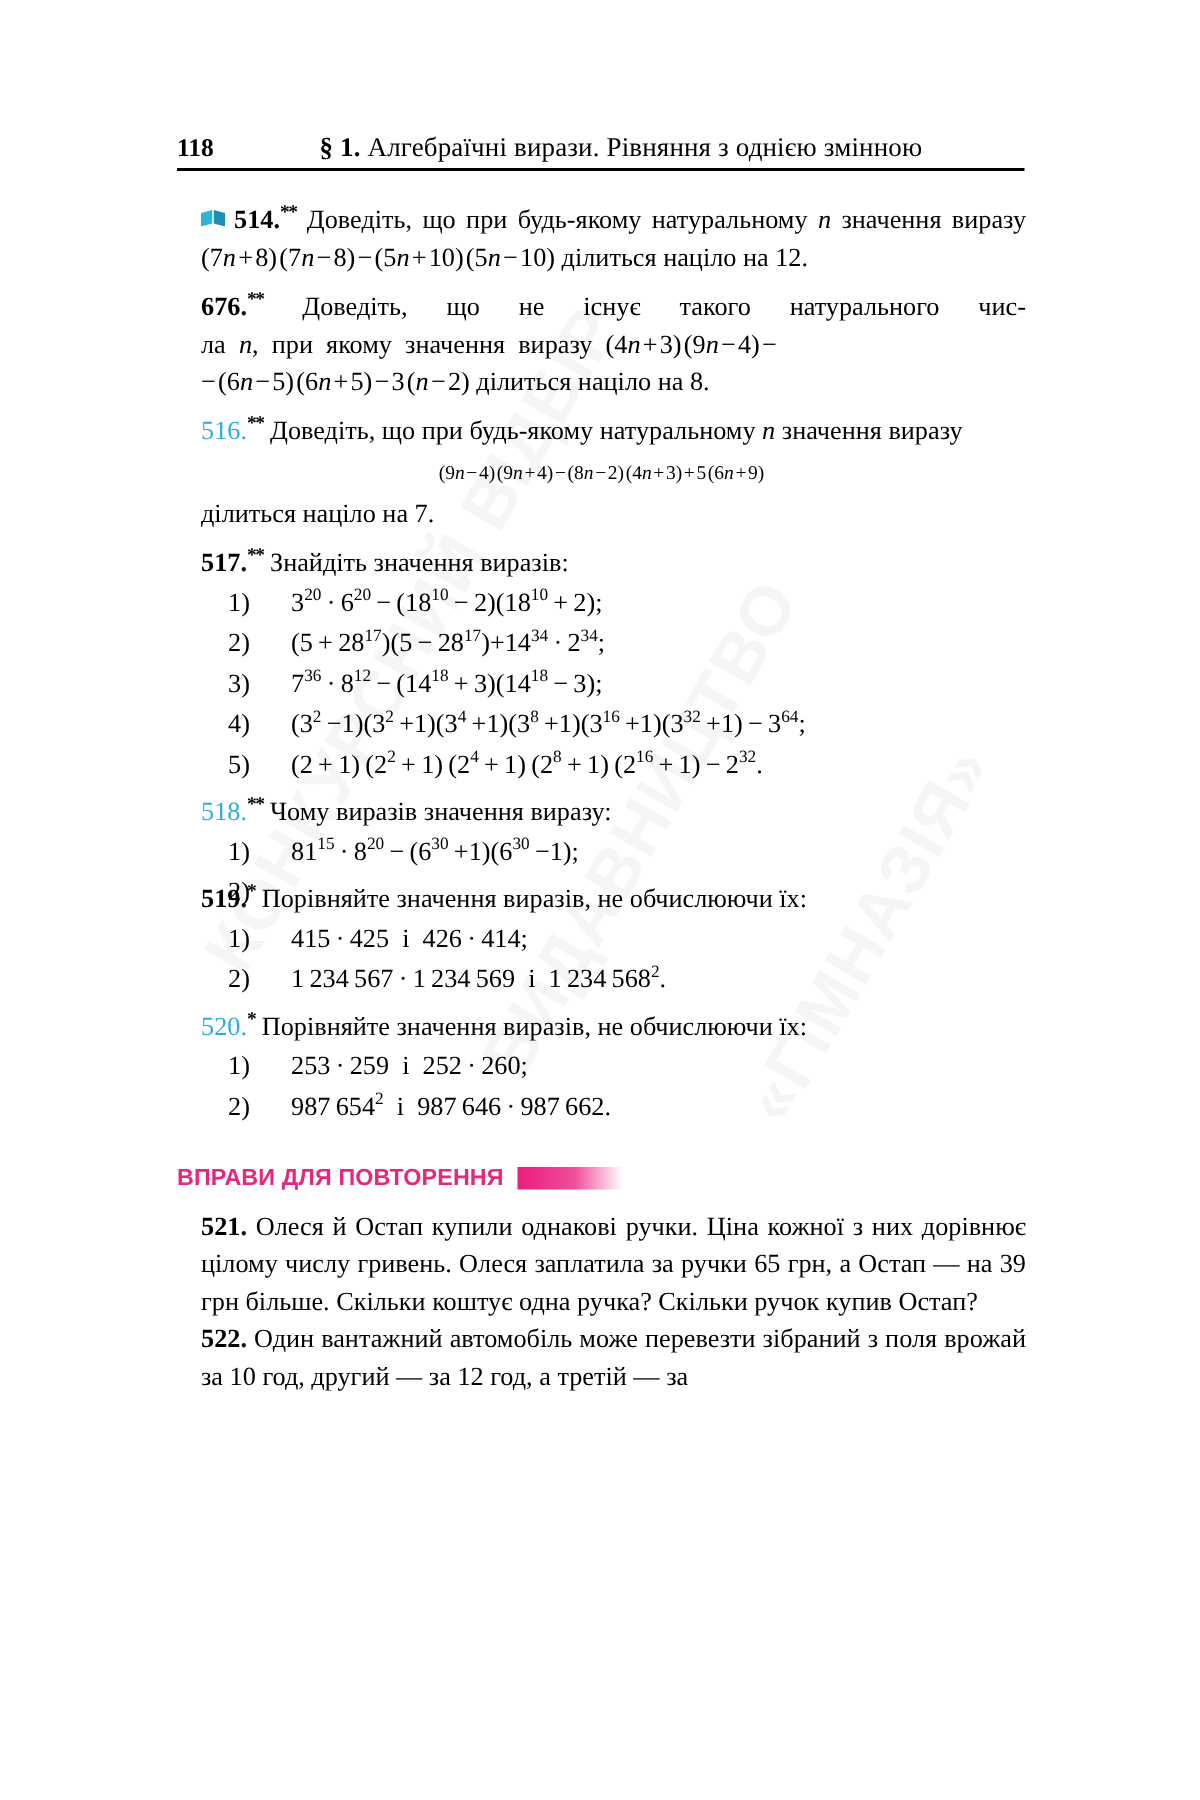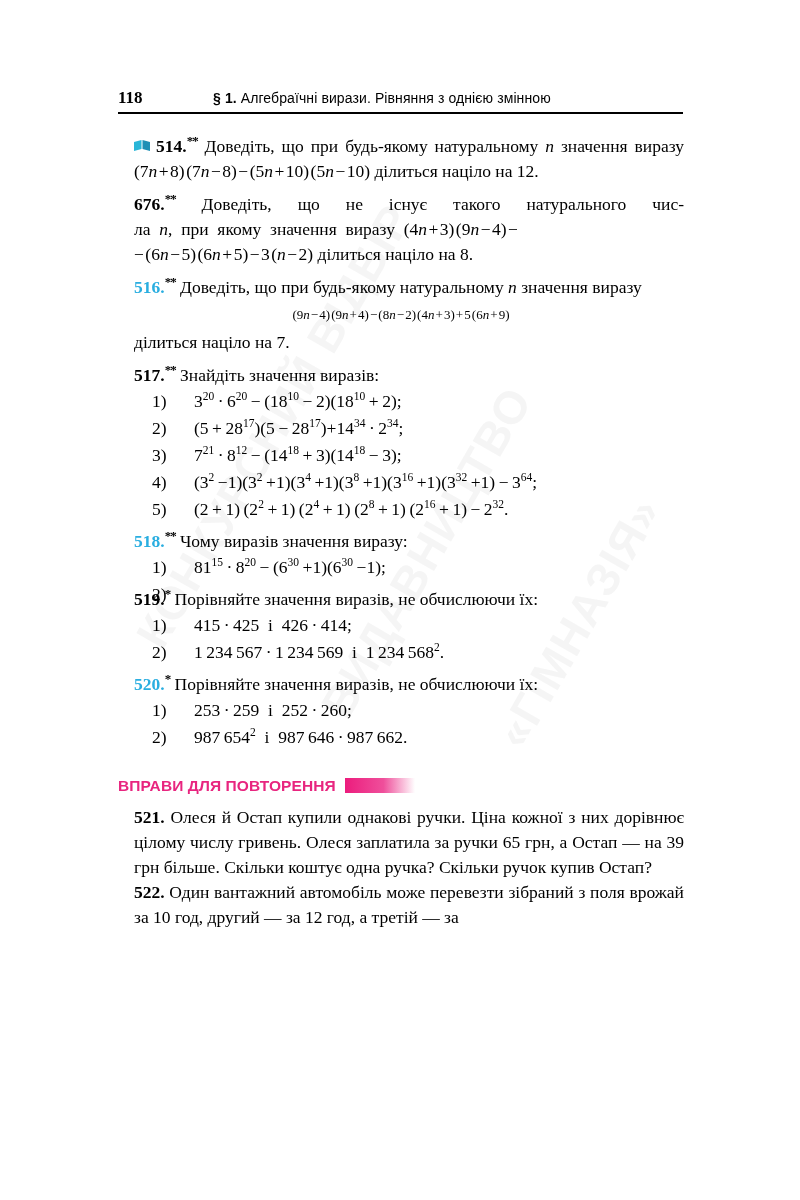--- a/index.html
+++ b/index.html
@@ -72,22 +72,22 @@
     display: flex;
     align-items: baseline;
   }
   .page-number {
     font-family: Liberation Serif, serif;
     font-weight: bold;
     font-size: 17px;
     width: 95px;
   }
   .header-title {
-    font-family: Liberation Sans, sans-serif;
-    font-size: 14px;
+    font-family: Liberation Serif, serif;
+    font-size: 18px;
     letter-spacing: 0.1px;
   }
   .header-title .sec {
     font-weight: bold;
   }
   .header-rule {
     position: absolute;
     left: 118px;
     top: 112px;
     width: 565px;
@@ -107,21 +107,21 @@
     font-size: 17.5px;
     line-height: 25px;
     text-align: justify;
     margin: 0 0 0 16px;
     hyphens: manual;
   }
   .num {
     font-weight: bold;
   }
   .num-blue {
-    font-weight: bold;
+    font-weight: normal;
     color: #2aaee0;
   }
   .stars {
     font-weight: bold;
     font-size: 13px;
     vertical-align: super;
     letter-spacing: -1px;
   }
   i, .it {
     font-style: italic;
@@ -247,21 +247,21 @@
       <li class="item">
         <span class="lbl">1)</span>
         <span class="body">3<sup>20</sup> · 6<sup>20</sup> − (18<sup>10</sup> − 2)(18<sup>10</sup> + 2);</span>
       </li>
       <li class="item">
         <span class="lbl">2)</span>
         <span class="body">(5 + 28<sup>17</sup>)(5 − 28<sup>17</sup>)+14<sup>34</sup> · 2<sup>34</sup>;</span>
       </li>
       <li class="item">
         <span class="lbl">3)</span>
-        <span class="body">7<sup>21</sup> · 8<sup>12</sup> − (14<sup>18</sup> + 3)(14<sup>18</sup> − 3);</span>
+        <span class="body">7<sup>36</sup> · 8<sup>12</sup> − (14<sup>18</sup> + 3)(14<sup>18</sup> − 3);</span>
       </li>
       <li class="item">
         <span class="lbl">4)</span>
         <span class="body">(3<sup>2</sup> −1)(3<sup>2</sup> +1)(3<sup>4</sup> +1)(3<sup>8</sup> +1)(3<sup>16</sup> +1)(3<sup>32</sup> +1) − 3<sup>64</sup>;</span>
       </li>
       <li class="item">
         <span class="lbl">5)</span>
         <span class="body">(2 + 1) (2<sup>2</sup> + 1) (2<sup>4</sup> + 1) (2<sup>8</sup> + 1) (2<sup>16</sup> + 1) − 2<sup>32</sup>.</span>
       </li>
     </ul>

